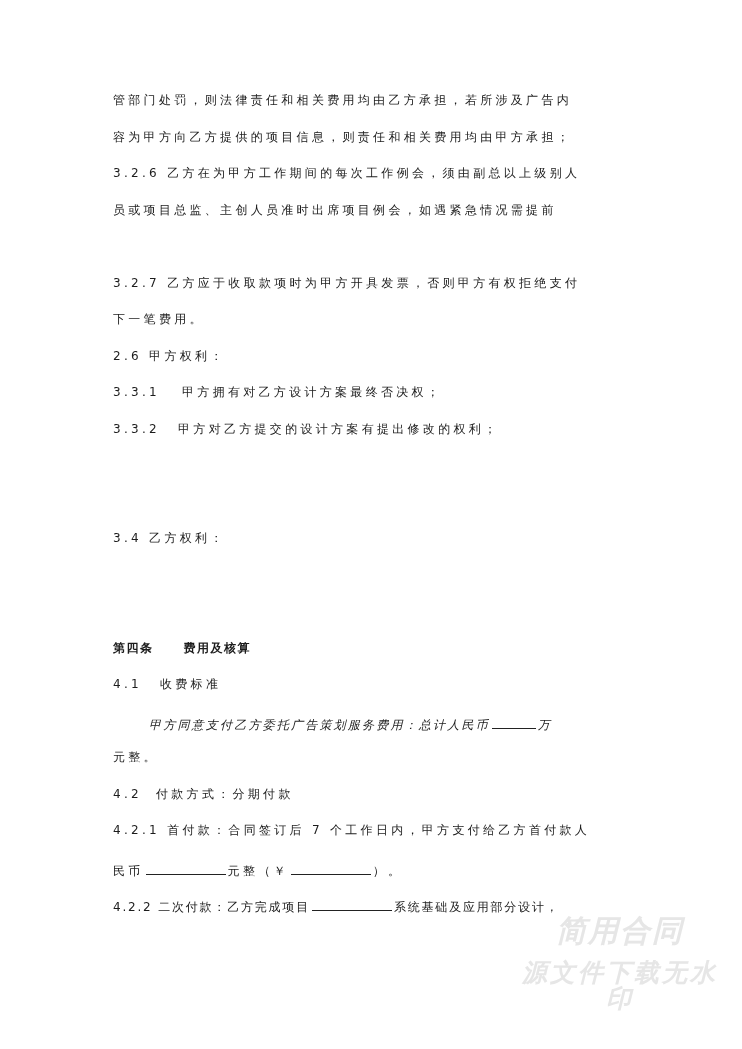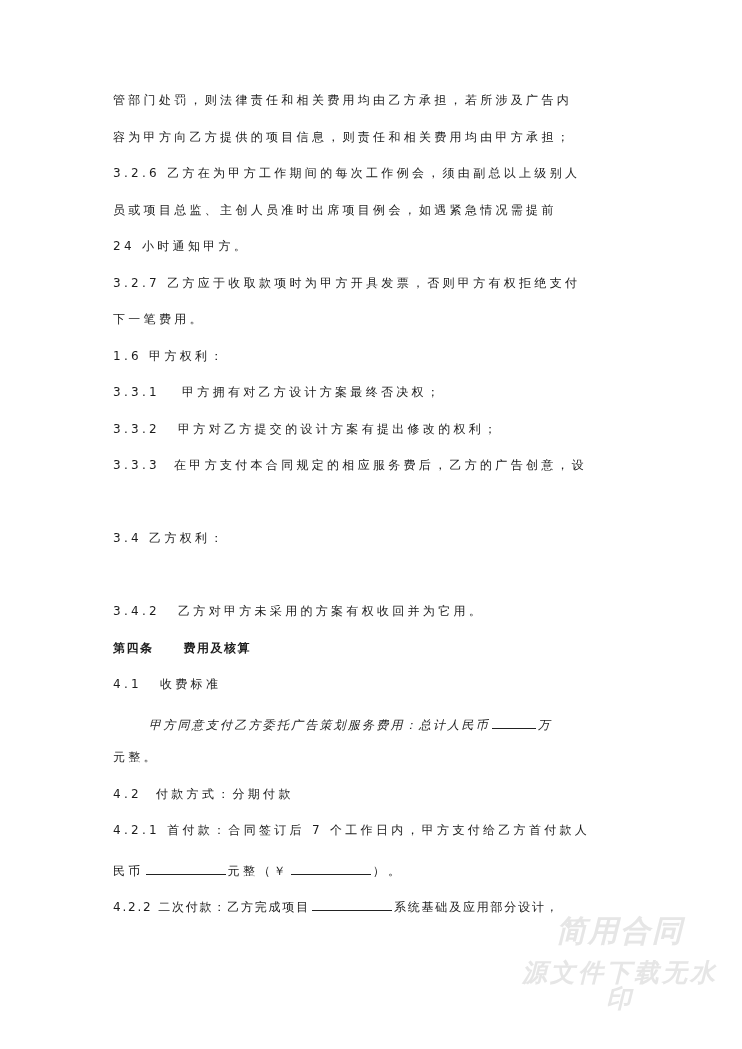--- a/index.html
+++ b/index.html
@@ -18,39 +18,32 @@
   </style>
 </head>
 <body>
 
 <div class="page">
 
   <div class="line" style="top:89px">管部门处罚，则法律责任和相关费用均由乙方承担，若所涉及广告内</div>
   <div class="line" style="top:126px">容为甲方向乙方提供的项目信息，则责任和相关费用均由甲方承担；</div>
   <div class="line" style="top:162px">3.2.6 乙方在为甲方工作期间的每次工作例会，须由副总以上级别人</div>
   <div class="line" style="top:199px">员或项目总监、主创人员准时出席项目例会，如遇紧急情况需提前</div>
-  <div class="line" style="top:235px">24 小时通知甲方。</div>
   <div class="line" style="top:272px">3.2.7 乙方应于收取款项时为甲方开具发票，否则甲方有权拒绝支付</div>
   <div class="line" style="top:308px">下一笔费用。</div>
-  <div class="line" style="top:345px">1.6 甲方权利：</div>
+  <div class="line" style="top:345px">2.6 甲方权利：</div>
 
   <div class="line" style="top:381px">
     <span>3.3.1</span><span class="gap" style="width:22px"></span><span>甲方拥有对乙方设计方案最终否决权；</span>
   </div>
   <div class="line" style="top:418px">
     <span>3.3.2</span><span class="gap" style="width:18px"></span><span>甲方对乙方提交的设计方案有提出修改的权利；</span>
   </div>
-  <div class="line" style="top:454px">
-    <span>3.3.3</span><span class="gap" style="width:14px"></span><span>在甲方支付本合同规定的相应服务费后，乙方的广告创意，设</span>
-  </div>
 
   <div class="line" style="top:527px">3.4 乙方权利：</div>
-  <div class="line" style="top:600px">
-    <span>3.4.2</span><span class="gap" style="width:18px"></span><span>乙方对甲方未采用的方案有权收回并为它用。</span>
-  </div>
 
   <div class="line bold" style="top:637px">
     <span>第四条</span><span class="gap" style="width:30px"></span><span>费用及核算</span>
   </div>
 
   <div class="line" style="top:673px">
     <span>4.1</span><span class="gap" style="width:18px"></span><span>收费标准</span>
   </div>
 
   <div class="line indent" style="top:710px; letter-spacing:2.2px">

